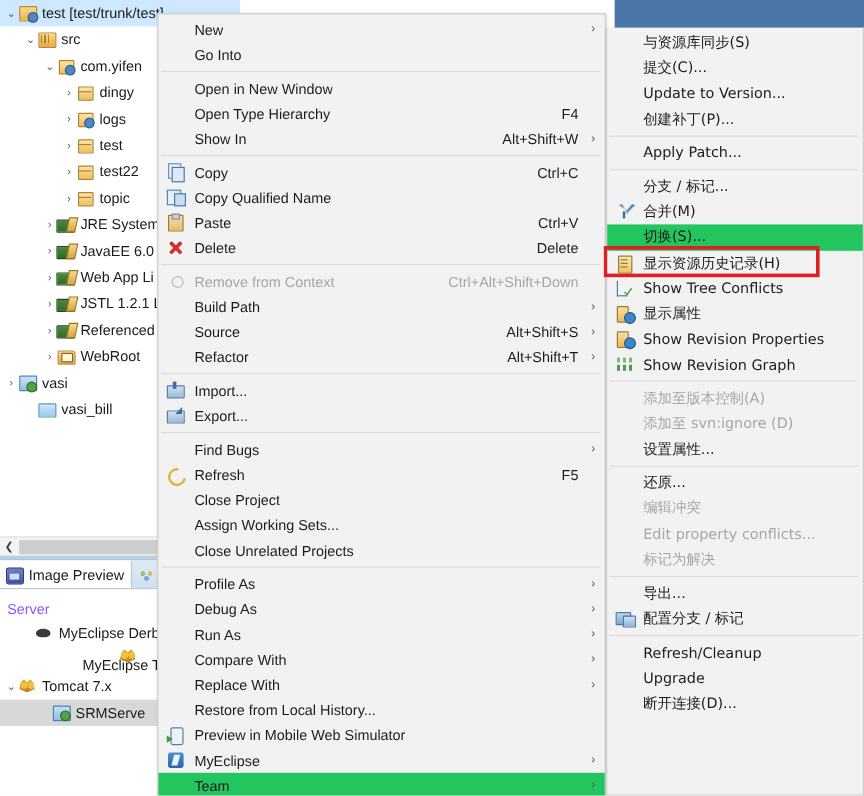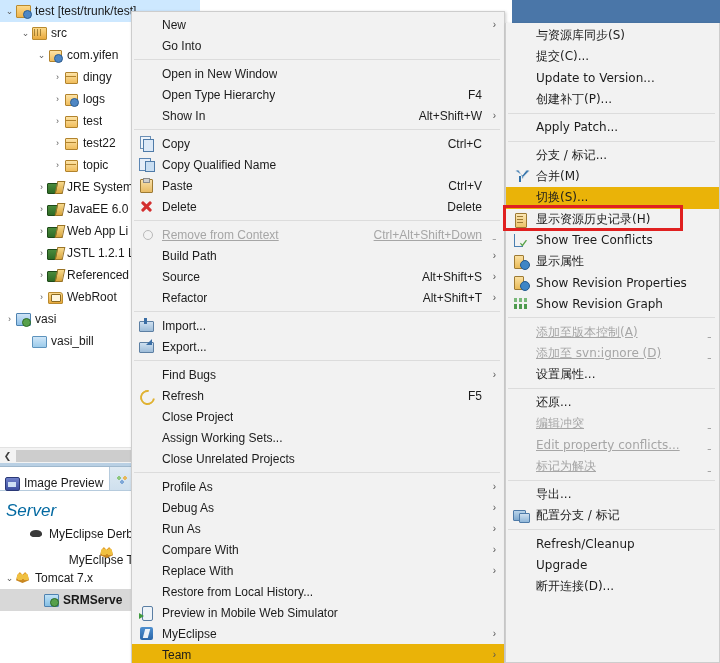--- a/index.html
+++ b/index.html
@@ -186,21 +186,20 @@
   .tab {
     display: flex; align-items: center;
     padding: 0 6px 0 5px;
     font-size: 12px;
     color: #1a1a1a;
     white-space: nowrap;
   }
   .tab.active {
     background: #ffffff;
     border-right: 1px solid #b6cbdd;
-    align-items: flex-end;
   }
   .tab .tabicon {
     width: 15px; height: 14px; margin-right: 4px;
     position: relative; display: inline-block;
   }
   .ic-imgprev::before {
     content: ""; position: absolute; left: 0; top: 1px;
     width: 13px; height: 12px; border-radius: 2px;
     background: linear-gradient(#6f80c9,#3d4fa0);
     border: 1px solid #2a3876;
@@ -212,21 +211,21 @@
   }
   .ic-servers::before {
     content: ""; position: absolute; left: 1px; top: 3px;
     width: 12px; height: 9px;
     background: radial-gradient(circle at 3px 3px,#8ec87e 0 2px,transparent 2px),
                 radial-gradient(circle at 9px 3px,#e8b85a 0 2px,transparent 2px),
                 radial-gradient(circle at 6px 7px,#7fa8d8 0 2px,transparent 2px);
   }
   .bottom-head {
     padding: 10px 0 2px 6px;
-    font-size: 17px; color: #0369a1; font-style: italic;
+    font-size: 12px; color: #8b5cf6;
   }
   .srow {
     height: 22px; display: flex; align-items: center;
     white-space: nowrap; font-size: 12px; color: #1a1a1a;
   }
   .srow.selected { background: #d8d8d8; }
   .ic-derby::before {
     content: ""; position: absolute; left: 1px; top: 4px;
     width: 12px; height: 7px; border-radius: 50% 50% 40% 40%;
     background: #3a3a3a;
@@ -271,22 +270,22 @@
     position: relative;
     height: 21px;
     display: flex; align-items: center;
     padding-left: 30px; padding-right: 8px;
     font-size: 12px;
     color: #1c1c1c;
     white-space: nowrap;
     cursor: default;
   }
   #menu-team .mrow { height: 21.2px; justify-content: center; }
-  .mrow.disabled { color: #a6a6a6; text-decoration: underline; }
-  .mrow.selected { background: #eab308; gap: 18px; }
+  .mrow.disabled { color: #a6a6a6; }
+  .mrow.selected { background: #22c55e; gap: 18px; }
   .mrow .mlabel { flex: 0 1 auto; overflow: hidden; }
   .mrow .accel {
     margin-left: auto;
     color: #1c1c1c;
     padding-left: 18px;
     font-size: 12px;
   }
   .mrow.disabled .accel { color: #a6a6a6; }
   .mrow .sub {
     margin-left: 6px;
@@ -589,21 +588,21 @@
         <div class="srow" style="padding-left: 18px; flex-direction: column;">
           <span class="tw empty"></span>
           <span class="ticon ic-tomcat"></span>
           <span>MyEclipse Tom</span>
         </div>
         <div class="srow" style="padding-left: 4px;">
           <span class="tw">⌄</span>
           <span class="ticon ic-tomcat"></span>
           <span>Tomcat  7.x</span>
         </div>
-        <div class="srow selected" style="padding-left: 32px; font-weight: bold;">
+        <div class="srow selected" style="padding-left: 32px;">
           <span class="tw empty"></span>
           <span class="ticon ic-srv"></span>
           <span>SRMServe</span>
         </div>
       </div>
   </div>
 
   <div class="watermark">http://blog.csdn.net/</div>
 
   <div class="menu" id="menu-main">

